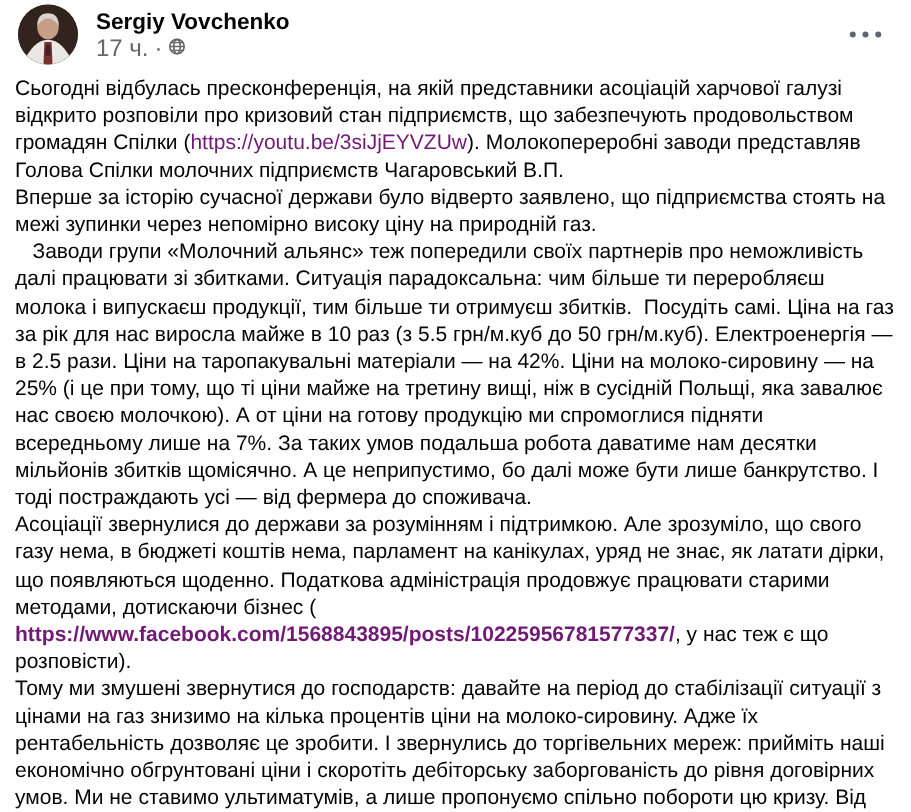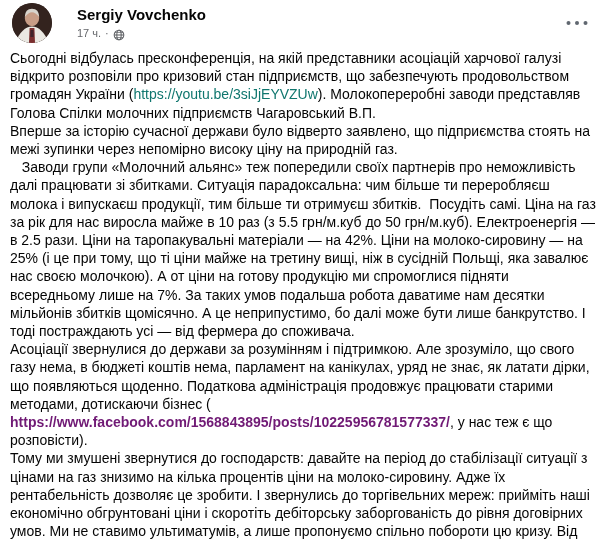--- a/index.html
+++ b/index.html
@@ -31,36 +31,36 @@
     width: 40px;
     height: 40px;
     border-radius: 50%;
     overflow: hidden;
     flex: 0 0 40px;
     cursor: pointer;
     background: #33231e;
   }
   .avatar svg { display: block; }
   .header-meta {
-    margin-left: 25px;
+    margin-left: 12px;
     flex: 1 1 auto;
     padding-top: 2px;
   }
   .author-name {
     font-size: 15px;
     font-weight: 700;
     color: #050505;
     line-height: 19px;
     cursor: pointer;
   }
   .post-meta {
     display: flex;
-    align-items: flex-end;
+    align-items: flex-start;
     gap: 4px;
-    font-size: 11px;
+    font-size: 16px;
     color: #65676b;
     line-height: 16px;
     margin-top: 1px;
   }
   .timestamp { cursor: pointer; }
   .meta-dot { color: #65676b; }
   .globe-icon { display: inline-flex; align-items: center; }
   .more-button {
     flex: 0 0 auto;
     width: 32px;
@@ -74,21 +74,21 @@
   }
   .post-body {
     padding: 4px 11px 0 10px;
     font-size: 14px;
     line-height: 18.2px;
     color: #050505;
     white-space: pre-wrap;
     word-wrap: break-word;
   }
   .post-link {
-    color: #0f766e;
+    color: #701a75;
     text-decoration: none;
     cursor: pointer;
   }
   .bold-link {
     font-weight: 700;
     color: #701a75;
     text-decoration: none;
     cursor: pointer;
   }
 </style>
@@ -130,19 +130,19 @@
     <div class="more-button">
       <svg width="24" height="6" viewBox="0 0 24 6">
         <circle cx="3.5" cy="3" r="2" fill="#606770"></circle>
         <circle cx="12" cy="3" r="2" fill="#606770"></circle>
         <circle cx="20.5" cy="3" r="2" fill="#606770"></circle>
       </svg>
     </div>
 
   </div>
 
-  <div class="post-body"><span>Сьогодні відбулась пресконференція, на якій представники асоціацій харчової галузі відкрито розповіли про кризовий стан підприємств, що забезпечують продовольством громадян України (</span><a class="post-link">https://youtu.be/3siJjEYVZUw</a><span>). Молокопереробні заводи представляв Голова Спілки молочних підприємств Чагаровський В.П.
+  <div class="post-body"><span>Сьогодні відбулась пресконференція, на якій представники асоціацій харчової галузі відкрито розповіли про кризовий стан підприємств, що забезпечують продовольством громадян Спілки (</span><a class="post-link">https://youtu.be/3siJjEYVZUw</a><span>). Молокопереробні заводи представляв Голова Спілки молочних підприємств Чагаровський В.П.
 Вперше за історію сучасної держави було відверто заявлено, що підприємства стоять на межі зупинки через непомірно високу ціну на природній газ.
    Заводи групи «Молочний альянс» теж попередили своїх партнерів про неможливість далі працювати зі збитками. Ситуація парадоксальна: чим більше ти переробляєш молока і випускаєш продукції, тим більше ти отримуєш збитків.  Посудіть самі. Ціна на газ за рік для нас виросла майже в 10 раз (з 5.5 грн/м.куб до 50 грн/м.куб). Електроенергія — в 2.5 рази. Ціни на таропакувальні матеріали — на 42%. Ціни на молоко-сировину — на 25% (і це при тому, що ті ціни майже на третину вищі, ніж в сусідній Польщі, яка завалює нас своєю молочкою). А от ціни на готову продукцію ми спромоглися підняти всередньому лише на 7%. За таких умов подальша робота даватиме нам десятки мільйонів збитків щомісячно. А це неприпустимо, бо далі може бути лише банкрутство. І тоді постраждають усі — від фермера до споживача.
 Асоціації звернулися до держави за розумінням і підтримкою. Але зрозуміло, що свого газу нема, в бюджеті коштів нема, парламент на канікулах, уряд не знає, як латати дірки, що появляються щоденно. Податкова адміністрація продовжує працювати старими методами, дотискаючи бізнес ( </span><a class="bold-link">https://www.facebook.com/1568843895/posts/10225956781577337/</a><span>, у нас теж є що розповісти).
 Тому ми змушені звернутися до господарств: давайте на період до стабілізації ситуації з цінами на газ знизимо на кілька процентів ціни на молоко-сировину. Адже їх рентабельність дозволяє це зробити. І звернулись до торгівельних мереж: прийміть наші економічно обгрунтовані ціни і скоротіть дебіторську заборгованість до рівня договірних умов. Ми не ставимо ультиматумів, а лише пропонуємо спільно побороти цю кризу. Від того усі виграють на перспективу.</span></div>
 
 </div>
 
 </body></html>

